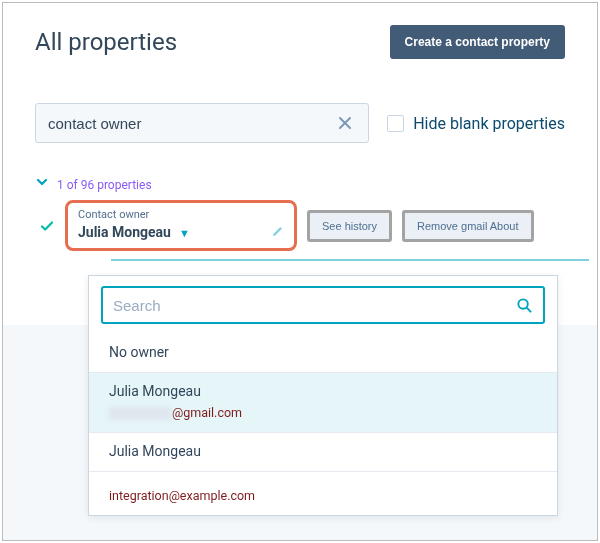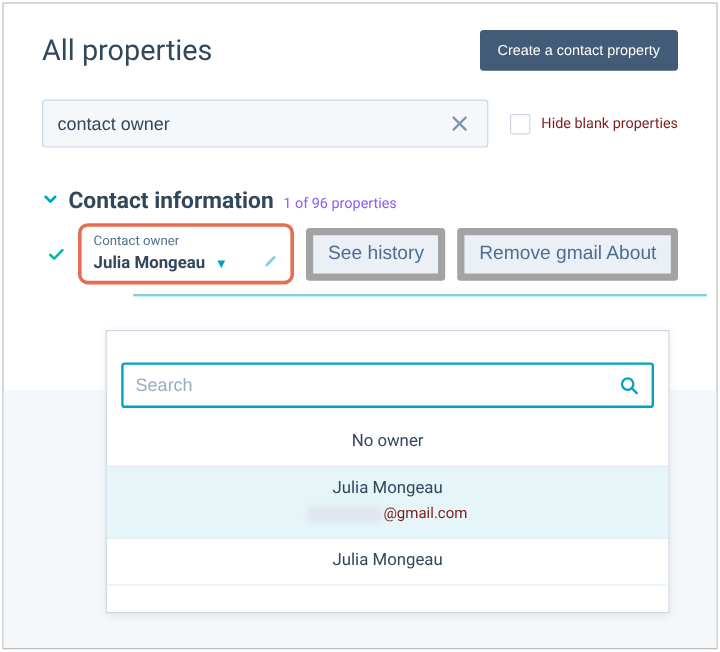--- a/index.html
+++ b/index.html
@@ -27,32 +27,32 @@
     background: #f5f8fa;
   }
   .content {
     position: relative;
     padding: 22px 32px 0 32px;
   }
   .header-row {
     display: flex;
     justify-content: space-between;
     align-items: center;
-    margin-bottom: 24px;
+    margin-bottom: 44px;
   }
   .page-title {
     font-size: 24px;
     font-weight: 400;
     color: #33475b;
   }
   .create-btn {
     background: #425b76;
     color: #fff;
     font-size: 12px;
-    font-weight: 400;
+    font-weight: 700;
     border: none;
     border-radius: 3px;
     padding: 10px 15px;
     cursor: pointer;
   }
   .filter-row {
     display: flex;
     align-items: center;
     gap: 18px;
     margin-bottom: 32px;
@@ -79,22 +79,22 @@
     color: #7c98b6;
     font-size: 18px;
     cursor: pointer;
     padding: 0 4px;
     line-height: 1;
   }
   .hide-blank {
     display: flex;
     align-items: center;
     gap: 9px;
-    font-size: 12px;
-    color: #7f1d1d;
+    font-size: 16px;
+    color: #0c4a6e;
     cursor: pointer;
   }
   .hide-blank .box {
     width: 17px;
     height: 17px;
     border: 1px solid #cbd6e2;
     border-radius: 2px;
     background: #fff;
   }
   .section-header {
@@ -157,23 +157,23 @@
     color: #00a4bd;
     font-size: 11px;
     margin-left: 4px;
   }
   .pencil {
     color: #7fd1de;
     font-size: 13px;
   }
   .action-btn {
     background: #eaf0f6;
-    border: 6px solid #a3a3a3;
+    border: 3px solid #a3a3a3;
     color: #506e91;
-    font-size: 16px;
+    font-size: 11px;
     border-radius: 3px;
     padding: 7px 12px;
     cursor: pointer;
     white-space: nowrap;
   }
   .thin-separator {
     height: 2px;
     background: #7fd1de;
     margin: 8px 0 0 76px;
     width: 478px;
@@ -192,40 +192,38 @@
     padding: 10px 12px;
   }
   .dropdown-search {
     display: flex;
     align-items: center;
     border: 2px solid #00a4bd;
     border-radius: 3px;
     height: 38px;
     padding: 0 10px;
     background: #fff;
-    margin-top: 16px;
   }
   .dropdown-search input {
     flex: 1;
     border: none;
     outline: none;
     font-size: 15px;
     color: #33475b;
   }
   .dropdown-search input::placeholder {
     color: #99acc2;
   }
   .mag {
     color: #00a4bd;
   }
   .dd-item {
     padding: 10px 20px 12px 20px;
     border-top: 1px solid #e5eaf0;
     cursor: pointer;
-    text-align: center;
   }
   .dd-item.first { border-top: none; }
   .dd-item.selected { background: #e5f5f8; }
   .dd-name {
     font-size: 14px;
     color: #33475b;
   }
   .dd-email {
     font-size: 12.5px;
     color: #7f1d1d;
@@ -270,21 +268,20 @@
         <span>Hide blank properties</span>
       </label>
     </div>
 
     <div class="section-header">
       <span class="section-caret">
         <svg width="14" height="14" viewBox="0 0 14 14">
             <path d="M3 5 L7 9 L11 5" stroke="#00a4bd" stroke-width="2.2" fill="none" stroke-linecap="round" stroke-linejoin="round"></path>
           </svg>
       </span>
-      <span class="section-title">Contact information</span>
       <span class="section-count">1 of 96 properties</span>
     </div>
 
     <div class="property-row">
       <span class="check">
         <svg width="16" height="16" viewBox="0 0 16 16">
             <path d="M3 8.5 L6.2 11.5 L13 4.5" stroke="#00bda5" stroke-width="2.2" fill="none" stroke-linecap="round" stroke-linejoin="round"></path>
           </svg>
       </span>
 
@@ -333,16 +330,17 @@
       <div class="dd-email">
         <span class="blur-chip"></span><span>@gmail.com</span>
       </div>
     </div>
 
     <div class="dd-item">
       <div class="dd-name">Julia Mongeau</div>
     </div>
 
     <div class="dd-item">
+      <div class="dd-email">integration@example.com</div>
     </div>
   </div>
 
 </div>
 
 </body></html>

